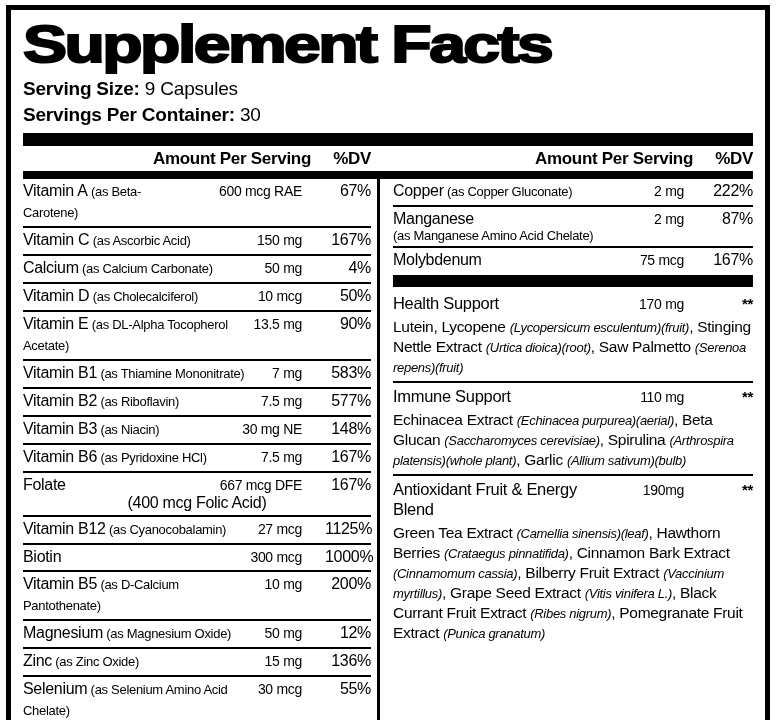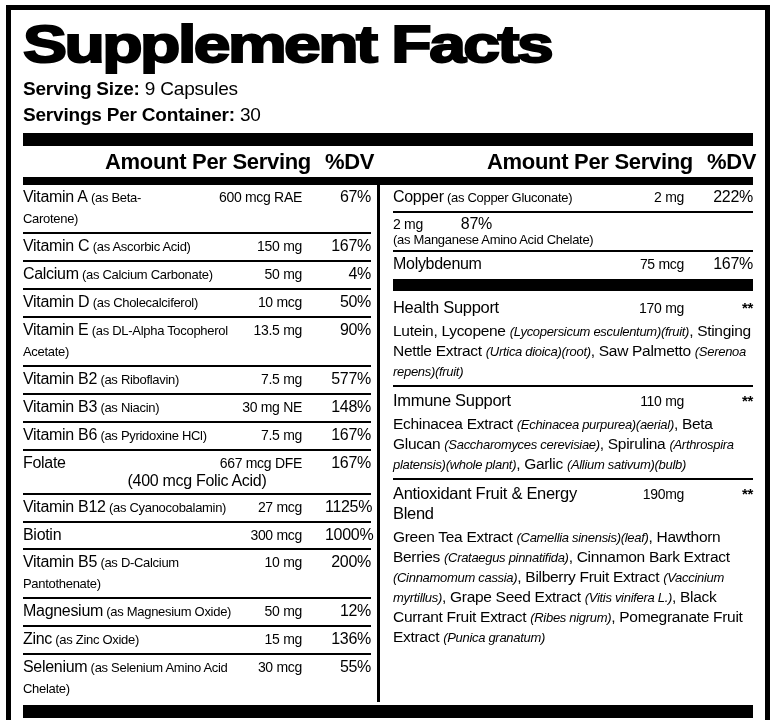--- a/index.html
+++ b/index.html
@@ -33,21 +33,21 @@
   .bar-thick  { height: 13px; margin-top: 7px; }
   .bar-thin   { height: 8px; }
   .bar-mid    { height: 12px; margin: 2px 0 3px 0; }
   .bar-bottom { height: 13px; margin-top: 3px; }
 
   .cols { display: flex; align-items: stretch; }
   .col-left  { width: 354px; flex: none; padding-right: 6px; }
   .col-right { flex: 1; min-width: 0; }
   .body-cols .col-right { border-left: 3.5px solid #000; padding-left: 13px; }
   .header-row { padding: 3px 0 2px 0; }
-  .header-row .hcell { display: flex; align-items: baseline; gap: 14px; font-weight: bold; font-size: 22px; letter-spacing: -0.3px; justify-content: space-between; }
+  .header-row .hcell { display: flex; align-items: baseline; gap: 14px; font-weight: bold; font-size: 17px; letter-spacing: -0.3px; justify-content: space-between; }
   .header-row .col-right { padding-left: 16.5px; }
   .hspace { flex: 1; }
   .hdv { width: 46px; text-align: right; flex: none; }
 
   .row { }
   .row + .row { border-top: 2.5px solid #000; }
   .line1 { display: flex; align-items: baseline; gap: 23px; padding: 2px 0 3px 0; }
   .nm { flex: 1; min-width: 0; font-size: 16px; letter-spacing: -0.3px; line-height: 20px; }
   .paren { font-size: 13px; letter-spacing: -0.3px; }
   .amt { font-size: 14px; letter-spacing: -0.3px; white-space: nowrap; text-align: right; flex: none; }
@@ -129,20 +129,27 @@
         </div>
         <div class="row">
           <div class="line1">
             <span class="nm">Vitamin E<span class="paren"> (as DL-Alpha Tocopherol Acetate)</span></span>
             <span class="amt">13.5 mg</span>
             <span class="dvv">90%</span>
           </div>
         </div>
         <div class="row">
           <div class="line1">
+            <span class="nm">Vitamin B1<span class="paren"> (as Thiamine Mononitrate)</span></span>
+            <span class="amt">7 mg</span>
+            <span class="dvv">583%</span>
+          </div>
+        </div>
+        <div class="row">
+          <div class="line1">
             <span class="nm">Vitamin B2<span class="paren"> (as Riboflavin)</span></span>
             <span class="amt">7.5 mg</span>
             <span class="dvv">577%</span>
           </div>
         </div>
         <div class="row">
           <div class="line1">
             <span class="nm">Vitamin B3<span class="paren"> (as Niacin)</span></span>
             <span class="amt">30 mg NE</span>
             <span class="dvv">148%</span>
@@ -210,20 +217,21 @@
       <div>
           <div class="row">
             <div class="line1">
               <span class="nm">Copper<span class="paren"> (as Copper Gluconate)</span></span>
               <span class="amt">2 mg</span>
               <span class="dvv">222%</span>
             </div>
           </div>
           <div class="row">
             <div class="line1">
+              <span class="nm">Manganese</span>
               <span class="amt">2 mg</span>
               <span class="dvv">87%</span>
             </div>
             <div class="paren-line">(as Manganese Amino Acid Chelate)</div>
           </div>
           <div class="row">
             <div class="line1">
               <span class="nm">Molybdenum</span>
               <span class="amt">75 mcg</span>
               <span class="dvv">167%</span>

